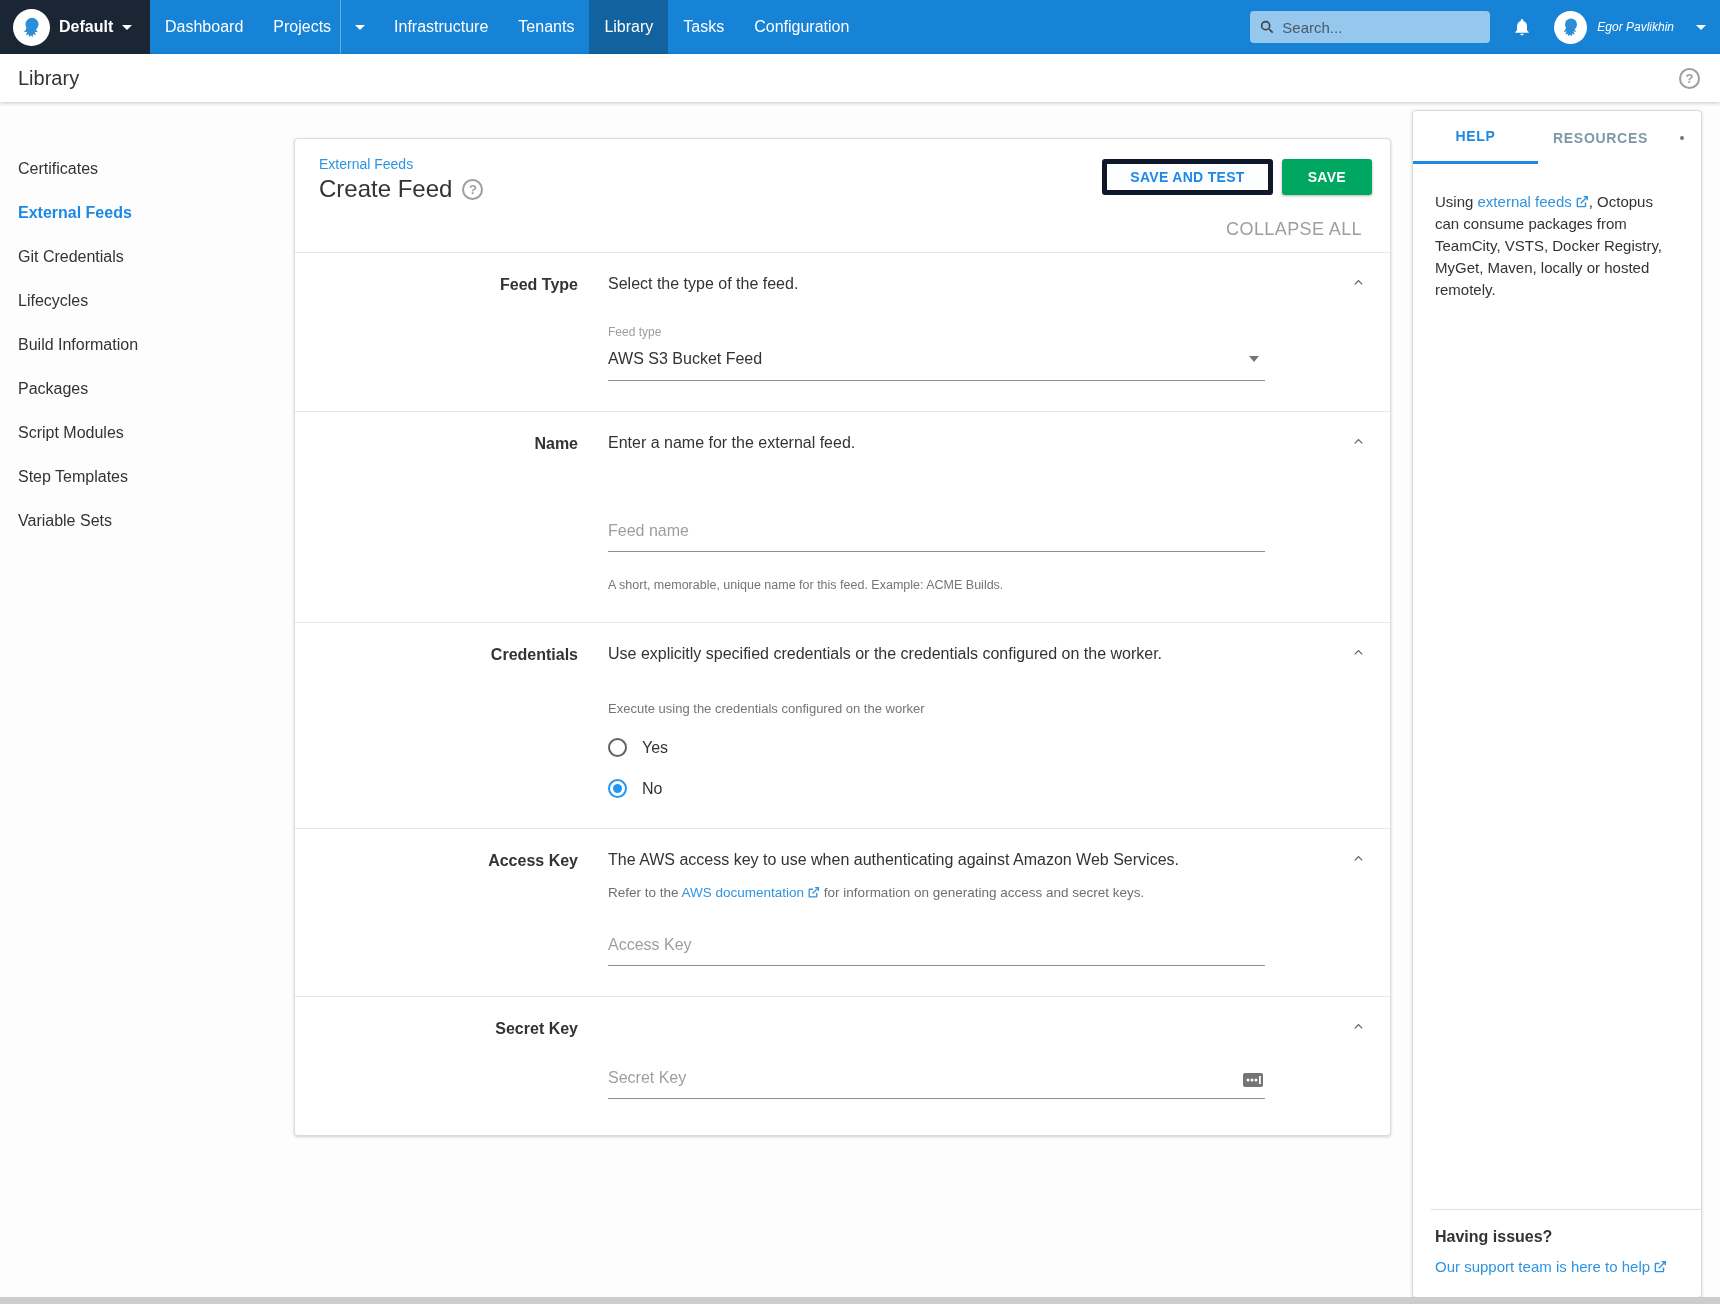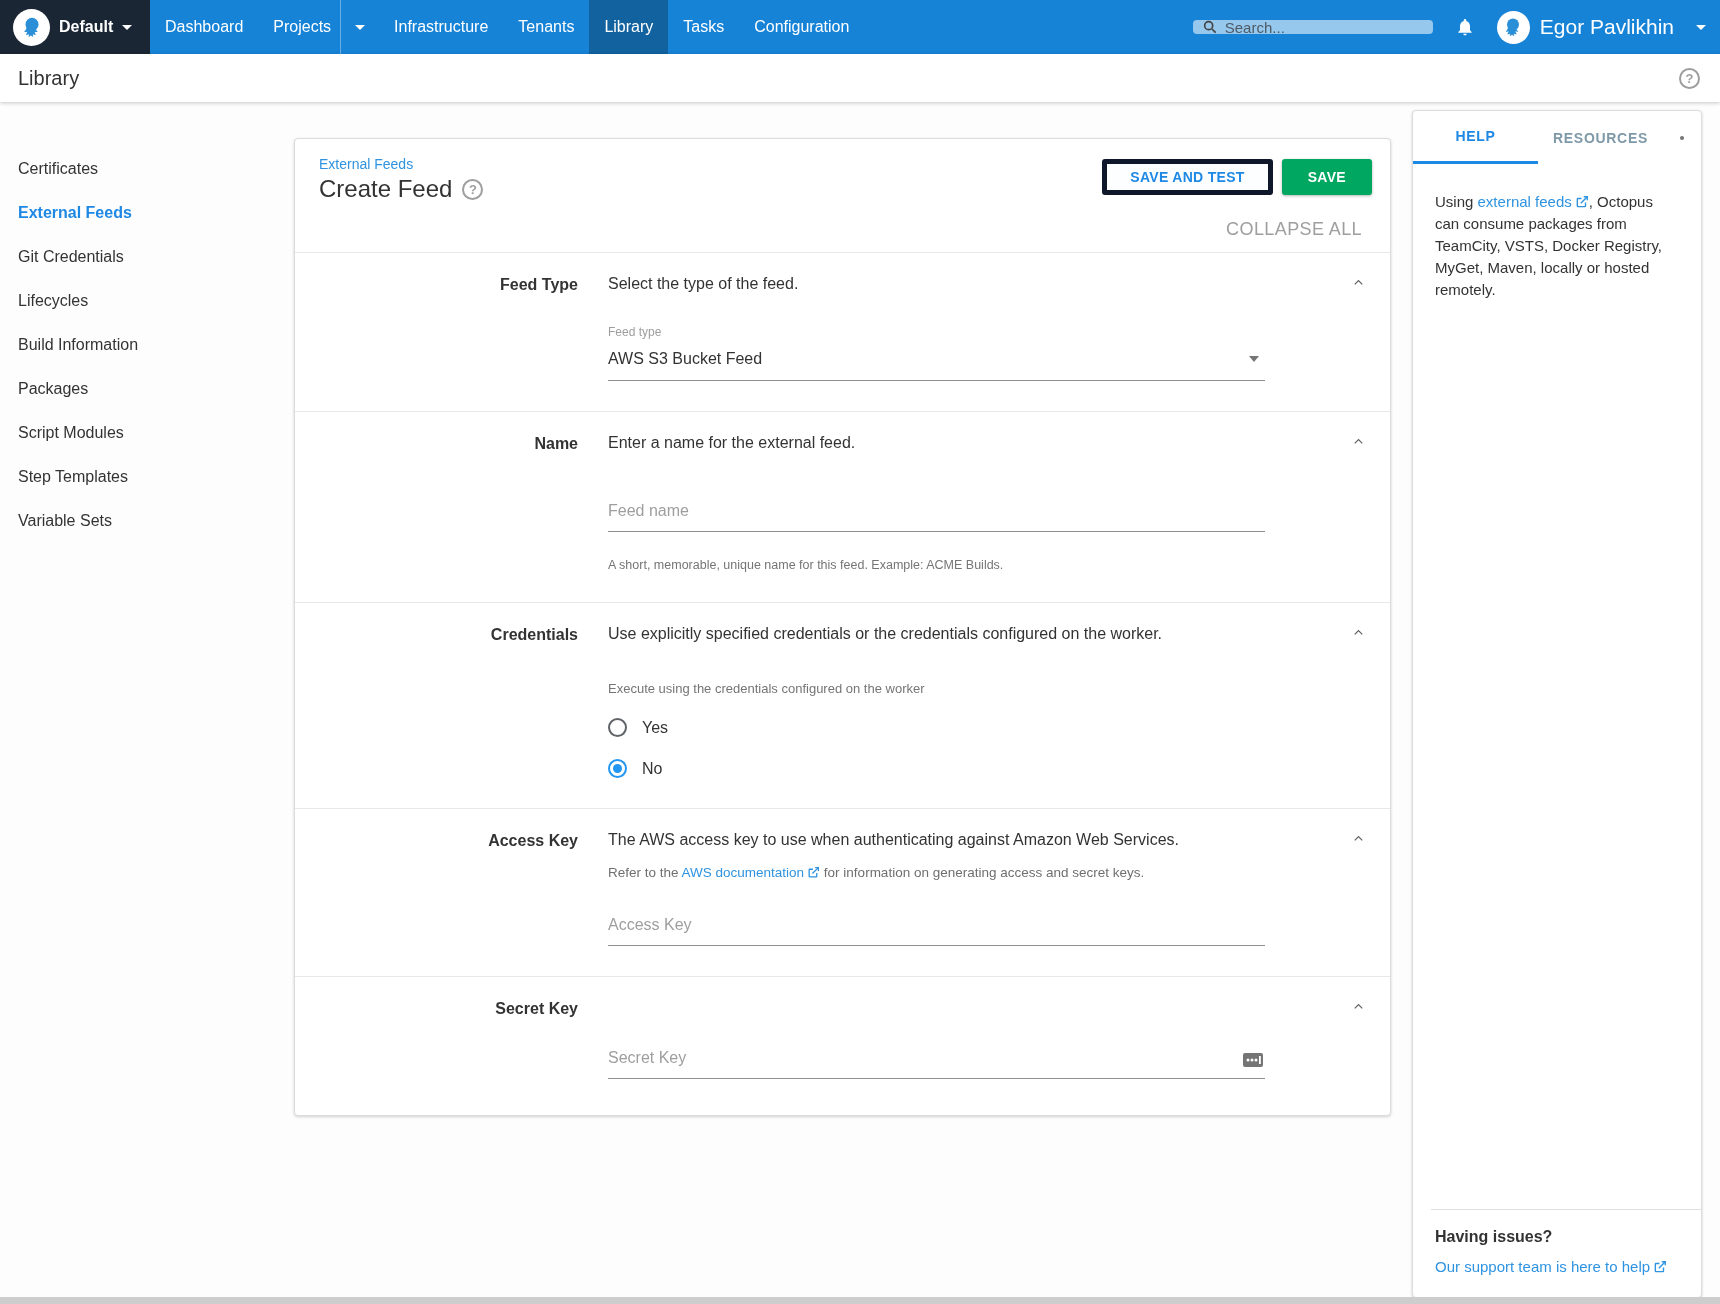--- a/index.html
+++ b/index.html
@@ -10,27 +10,27 @@
   .navbar { height:54px; background:#1783d7; display:flex; align-items:stretch; }
   .nav-left { width:150px; background:#1b2634; display:flex; align-items:center; padding-left:13px; gap:9px; cursor:pointer; flex:none; }
   .logo-circle { width:37px; height:37px; border-radius:50%; background:#fff; display:flex; align-items:center; justify-content:center; flex:none; }
   .space-name { color:#fff; font-size:16px; font-weight:bold; }
   .caret-down { width:0; height:0; border-left:5px solid transparent; border-right:5px solid transparent; border-top:5px solid #fff; display:inline-block; }
   .nav-items { display:flex; align-items:stretch; flex:1; }
   .nav-item { display:flex; align-items:center; padding:0 15px; color:#fff; font-size:16px; font-weight:500; cursor:pointer; text-decoration:none; }
   .nav-item.active { background:#11629f; }
   .nav-caret-item { display:flex; align-items:center; padding:0 14px; border-left:1px solid rgba(255,255,255,.35); margin-left:-6px; cursor:pointer; }
   .nav-right { display:flex; align-items:center; padding-right:14px; gap:22px; }
-  .searchbox { width:240px; height:14px; background:rgba(255,255,255,.55); border-radius:4px; display:flex; align-items:center; padding:0 9px; gap:7px; }
+  .searchbox { width:240px; height:32px; background:rgba(255,255,255,.55); border-radius:4px; display:flex; align-items:center; padding:0 9px; gap:7px; }
   .searchbox input { border:none; outline:none; background:transparent; font-size:15px; color:#222; width:100%; font-family:"Liberation Sans",sans-serif; }
   .searchbox input::placeholder { color:#4d5a66; }
   .bell { display:flex; align-items:center; cursor:pointer; }
   .user-menu { display:flex; align-items:center; gap:10px; cursor:pointer; color:#fff; }
   .avatar { width:33px; height:33px; border-radius:50%; background:#fff; display:flex; align-items:center; justify-content:center; flex:none; }
-  .user-name { font-size:21px; }
+  .user-name { font-size:12px;font-style:italic; }
   .user-menu .caret-down { margin-left:12px; }
 
   
   .titlebar { height:48px; background:#fff; display:flex; align-items:center; justify-content:space-between; padding:0 20px 0 18px; box-shadow:0 1px 4px rgba(0,0,0,.22); position:relative; z-index:5; }
   .titlebar-title { font-size:20px; color:#333; }
   .help-circle { width:21px; height:21px; border-radius:50%; border:2px solid #9e9e9e; color:#9e9e9e; font-size:13px; font-weight:bold; display:flex; align-items:center; justify-content:center; cursor:pointer; }
 
   
   .content { position:relative; height:1202px; background:#fdfdfd; }
 
@@ -201,21 +201,21 @@
         <svg width="15" height="15" viewBox="0 0 24 24">
             <path d="M6 15l6-6 6 6" stroke="#616161" stroke-width="2" fill="none"></path>
           </svg>
       </span>
     </div>
 
     <div class="section">
       <div class="sec-label">Name</div>
       <div class="sec-body">
         <div class="sec-summary">Enter a name for the external feed.</div>
-        <div class="field-wrap" style="margin-top:44px;">
+        <div class="field-wrap" style="margin-top:64px;">
           <input class="text-input" placeholder="Feed name" style="">
           <div class="helper-text">A short, memorable, unique name for this feed. Example: ACME Builds.</div>
         </div>
       </div>
       <span class="sec-chevron">
         <svg width="15" height="15" viewBox="0 0 24 24">
             <path d="M6 15l6-6 6 6" stroke="#616161" stroke-width="2" fill="none"></path>
           </svg>
       </span>
     </div>

